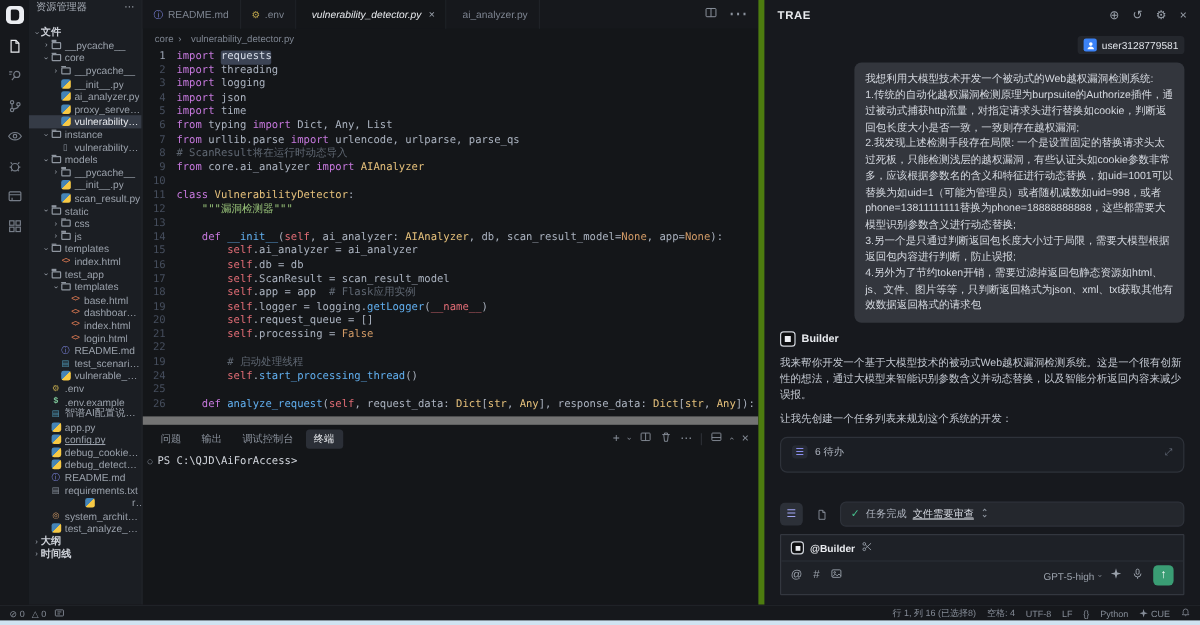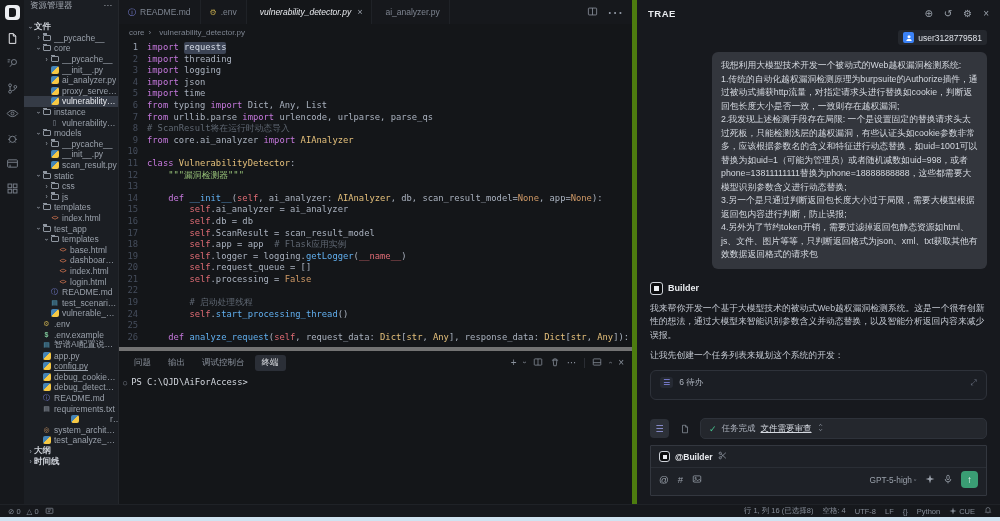--- a/index.html
+++ b/index.html
@@ -54,21 +54,21 @@
   .breadcrumb { height:17px; font-size:8px; color:#7d8490; display:flex; gap:4px; align-items:center; padding:0 10px; flex:none; }
   .code { flex:1; font-family:"DejaVu Sans Mono",monospace; font-size:8.8px; line-height:11.6px; overflow:hidden; padding-top:1px; }
   .cline { display:flex; white-space:pre; }
   .lnum { width:28px; text-align:right; padding-right:9px; color:#454d5c; flex:none; }
   .lnum.cur { color:#9aa3b2; }
   .k { color:#c678dd; } .d { color:#61afef; } .t { color:#e5c07b; } .s { color:#98c379; }
   .c { color:#5f6772; } .o { color:#d19a66; } .v { color:#e06c75; } .p { color:#aab2bf; }
   .hl { background:#3c4455; color:#d5dbe6; border-radius:2px; }
 
   
-  .panel { height:157px; border-top:4px solid #737373; display:flex; flex-direction:column; flex:none;justify-content:space-between; }
+  .panel { height:157px; border-top:7px solid #737373; display:flex; flex-direction:column; flex:none;justify-content:space-between; }
   .panel-head { height:23px; display:flex; align-items:center; padding:0 8px; gap:3px; font-size:8.5px; color:#8a919c; flex:none; }
   .ptab { padding:2px 7px; border-radius:3px; cursor:default; }
   .ptab.active { background:#2b2f37; color:#e6e8ec; }
   .panel-actions { margin-left:auto; display:flex; gap:7px; align-items:center; color:#8a919c; font-size:10px; }
   .panel-actions svg { width:10px; height:10px; }
   .pa-div { width:1px; height:10px; background:#2a2d33; }
   .terminal { flex:1; font-family:"DejaVu Sans Mono",monospace; font-size:8.8px; color:#d2d6dd; padding:3px 8px 0 4px; }
   .tdot { color:#7d8490; margin-right:4px; font-size:7px; }
 
   
@@ -78,21 +78,21 @@
   .trae-title { font-weight:bold; color:#e9ebef; font-size:9.5px; letter-spacing:.5px; }
   .trae-head-icons { margin-left:auto; display:flex; gap:11px; color:#9aa1ab; font-size:10px; align-items:center; }
   .chat { flex:1; overflow:hidden; padding:4px 13px 0; display:flex; flex-direction:column; gap:7px; }
   .user-row { display:flex; justify-content:flex-end; }
   .user-chip { display:flex; gap:4px; align-items:center; background:#24272d; padding:2px 5px; border-radius:3px;
     font-size:8.5px; color:#dfe2e8; }
   .avatar { width:11px; height:11px; background:#3b82f6; border-radius:2px; display:flex; align-items:center; justify-content:center; }
   .avatar svg { width:8px; height:8px; }
   .bubble { margin-left:62px; background:#33363d; border-radius:6px; padding:7px 9px; line-height:13.5px;
     white-space:pre-wrap; color:#d5d9e0; font-size:8.8px; }
-  .builder-row { display:flex; align-items:center; gap:5px; margin-top:6px; }
+  .builder-row { display:flex; align-items:center; gap:5px; margin-top:0; }
   .builder-ico { width:13px; height:13px; border:1px solid #cfd3da; border-radius:3px; background:#0c0d0f;
     display:flex; align-items:center; justify-content:center; flex:none; }
   .builder-ico i { display:block; width:5px; height:5px; background:#eceef2; }
   .builder-name { font-weight:bold; color:#e9ebef; }
   .msg { line-height:13.5px; font-size:8.8px; }
   .todo-card { border:1px solid #2e323a; background:#1b1e24; border-radius:6px; padding:6px 9px; }
   .todo-head { display:flex; align-items:center; gap:6px; color:#aeb4bf; margin-bottom:4px; font-size:8.5px; }
   .todo-head-ico { color:#8a8ef0; font-size:8px; background:#262a33; border-radius:3px; padding:1px 3px; }
   .todo-exp { margin-left:auto; color:#6a7180; font-size:8px; }
   .review-bar { flex:none; display:flex; gap:6px; align-items:center; padding:7px 13px 6px; }

